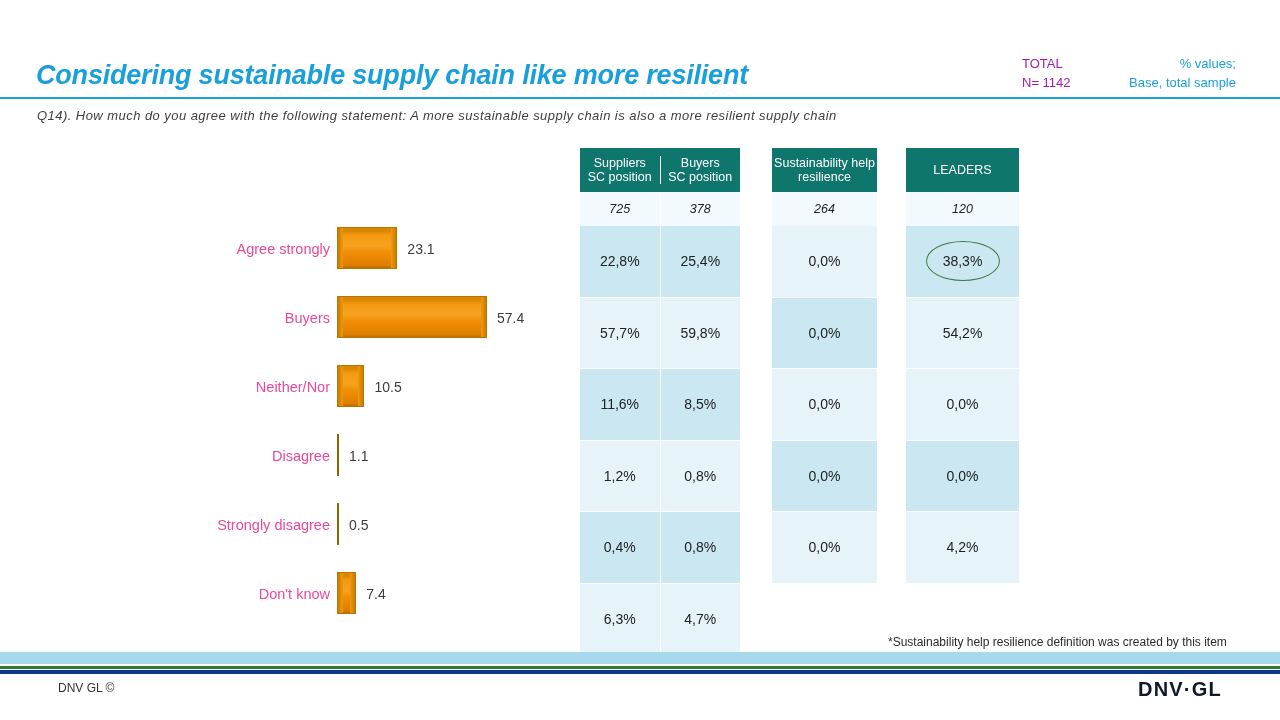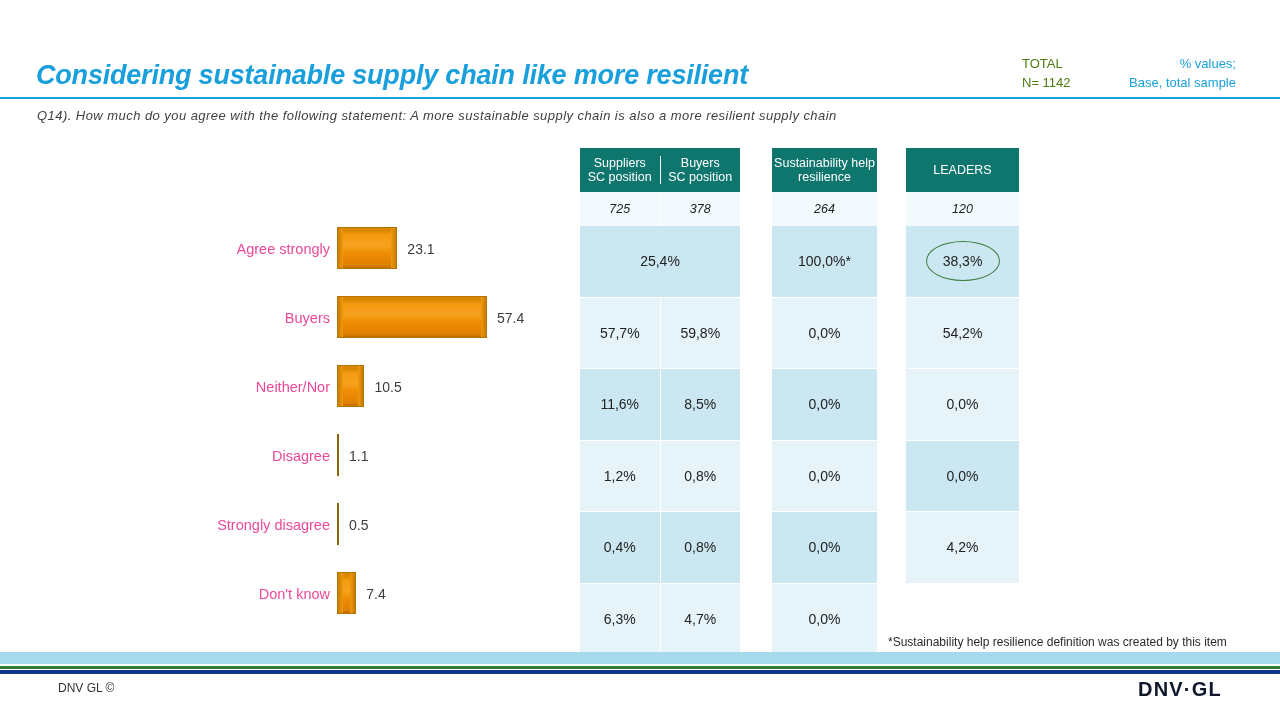--- a/index.html
+++ b/index.html
@@ -11,21 +11,21 @@
   .slide{position:relative;width:1280px;height:720px;}
 
   
   .title{
     position:absolute;left:36px;top:60px;
     font-size:27px;font-weight:bold;font-style:italic;
     color:#19A0DC;letter-spacing:-0.2px;white-space:nowrap;
   }
   .hdr-total{
     position:absolute;left:1022px;top:54px;
-    font-size:13px;color:#4d7c0f;line-height:19px;white-space:nowrap;
+    font-size:13px;color:#a21caf;line-height:19px;white-space:nowrap;
   }
   .hdr-right{
     position:absolute;left:1112px;top:54px;width:124px;
     font-size:13px;color:#19A0DC;line-height:19px;text-align:right;white-space:nowrap;
   }
   .title-rule{
     position:absolute;left:0px;top:97px;width:1280px;height:2px;background:#1C9FD4;
   }
   .subtitle{
     position:absolute;left:37px;top:108px;
@@ -200,20 +200,23 @@
         </span>
       </div>
     </div>
     <div class="nrow">
       <div>725</div>
       <div>378</div>
     </div>
     <div id="body-sc">
         <div class="drow odd">
           <div>
+            <span>22,8%</span>
+          </div>
+          <div>
             <span>25,4%</span>
           </div>
         </div>
         <div class="drow even">
           <div>
             <span>57,7%</span>
           </div>
           <div>
             <span>59,8%</span>
           </div>
@@ -257,25 +260,20 @@
     <div class="colhead">
       <span>
         <span>Sustainability help</span><br>
         <span>resilience</span>
       </span>
     </div>
     <div class="nrow">
       <div>264</div>
     </div>
     <div id="body-sus">
-        <div class="drow odd">
-          <div>
-            <span>100,0%*</span>
-          </div>
-        </div>
         <div class="drow even">
           <div>
             <span>0,0%</span>
           </div>
         </div>
         <div class="drow odd">
           <div>
             <span>0,0%</span>
           </div>
         </div>

